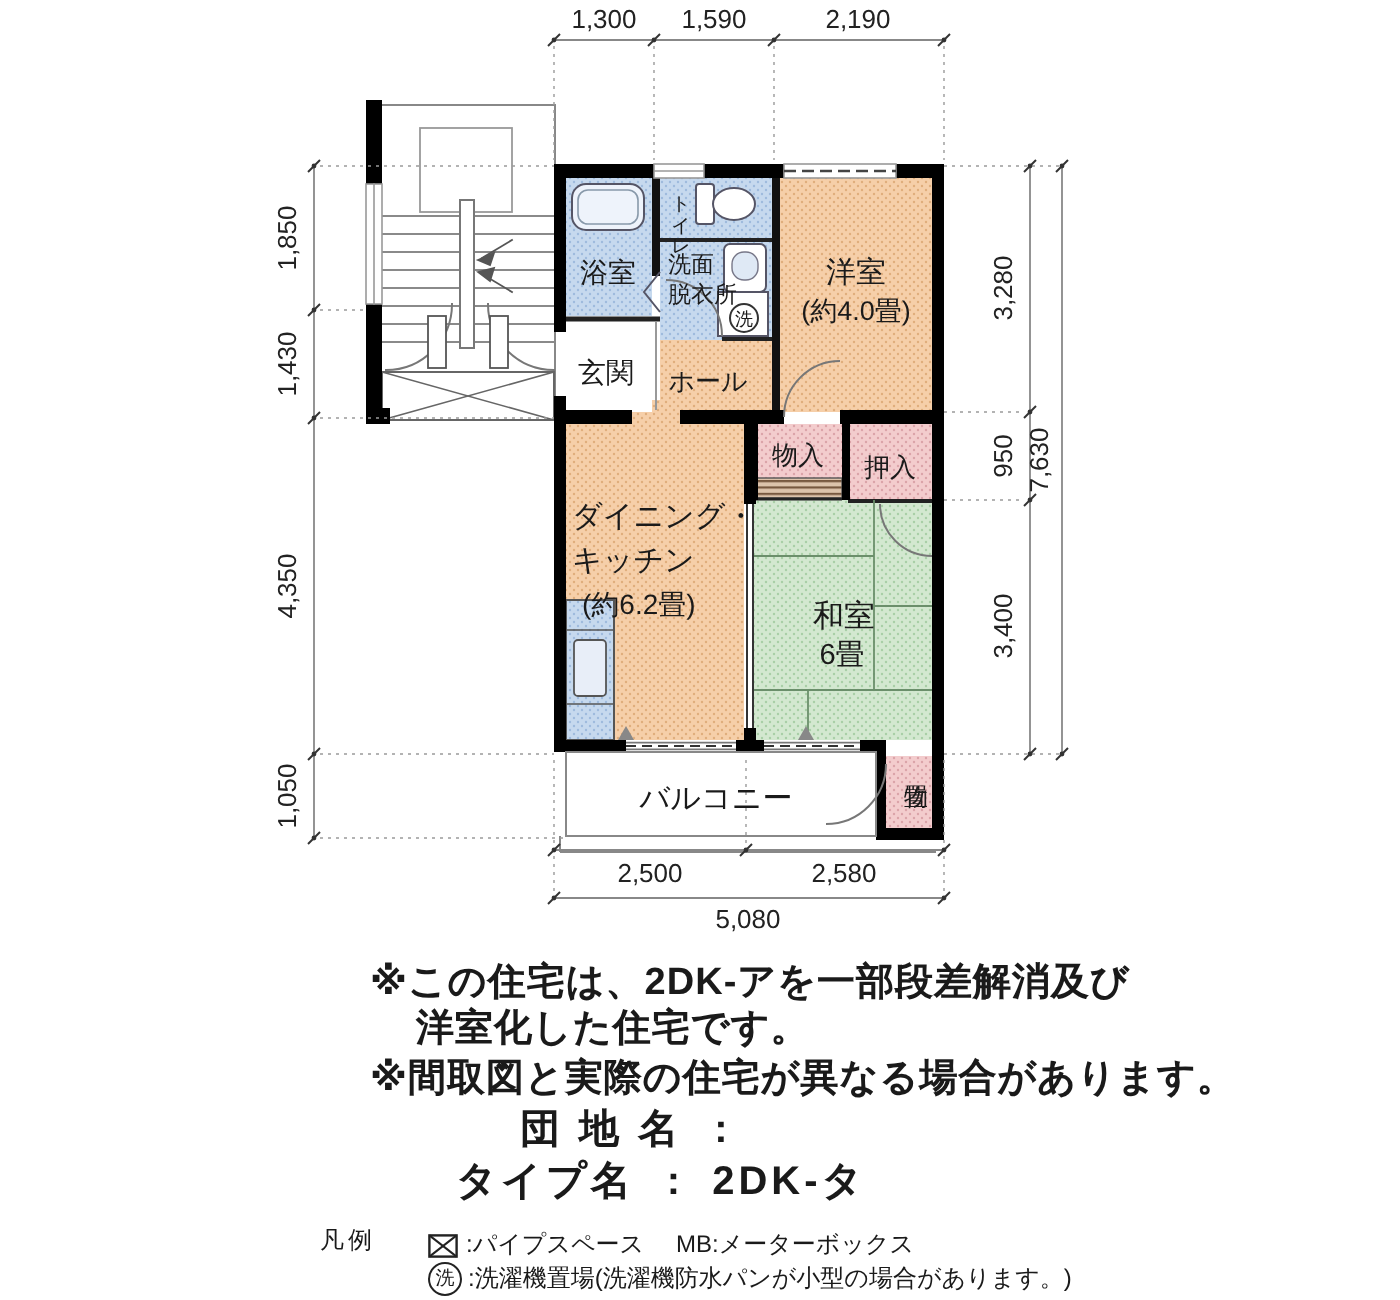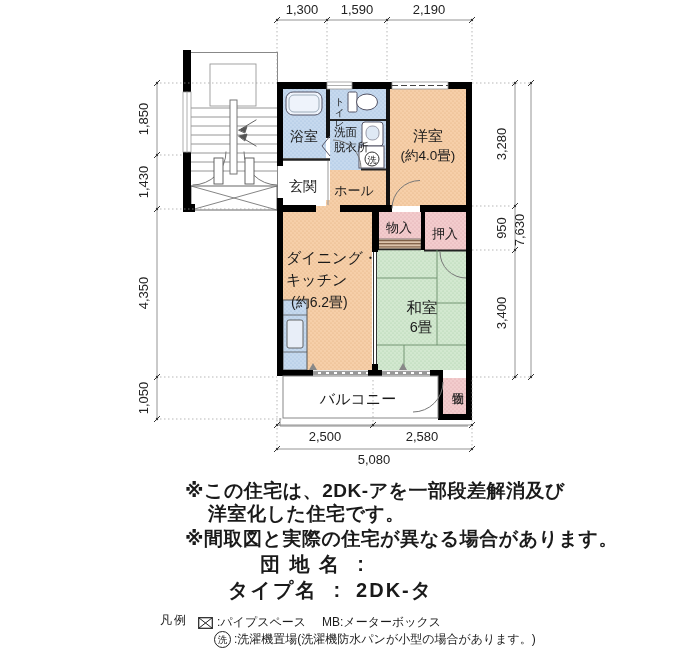--- a/index.html
+++ b/index.html
@@ -330,21 +330,21 @@
   <span>団 地 名</span>
   <span class="colon">:</span>
 </div>
 <div class="txt big-row" style="left:228px;top:577px;">
   <span>タイプ名</span>
   <span class="colon">:</span>
   <span>2DK-タ</span>
 </div>
 
 <div class="txt legend-title" style="left:160px;top:612px;">凡例</div>
-<div class="txt legend-row" style="left:198px;top:614px;">
+<div class="txt legend-row" style="left:214px;top:614px;">
   <svg class="ps-icon" width="15" height="12" viewBox="0 0 15 12">
     <rect x="0.7" y="0.7" width="13.6" height="10.6" fill="none" stroke="#222" stroke-width="1.2"></rect>
     <line x1="0.7" y1="0.7" x2="14.3" y2="11.3" stroke="#222" stroke-width="1"></line>
     <line x1="0.7" y1="11.3" x2="14.3" y2="0.7" stroke="#222" stroke-width="1"></line>
   </svg>
   <span>:パイプスペース</span>
   <span style="width:12px;"></span>
   <span>MB:メーターボックス</span>
 </div>
 <div class="txt legend-row" style="left:214px;top:631px;">

